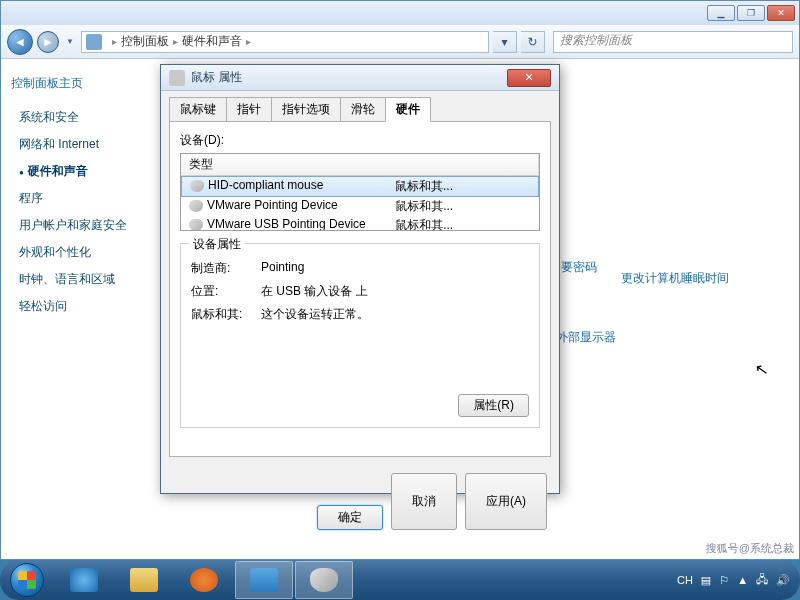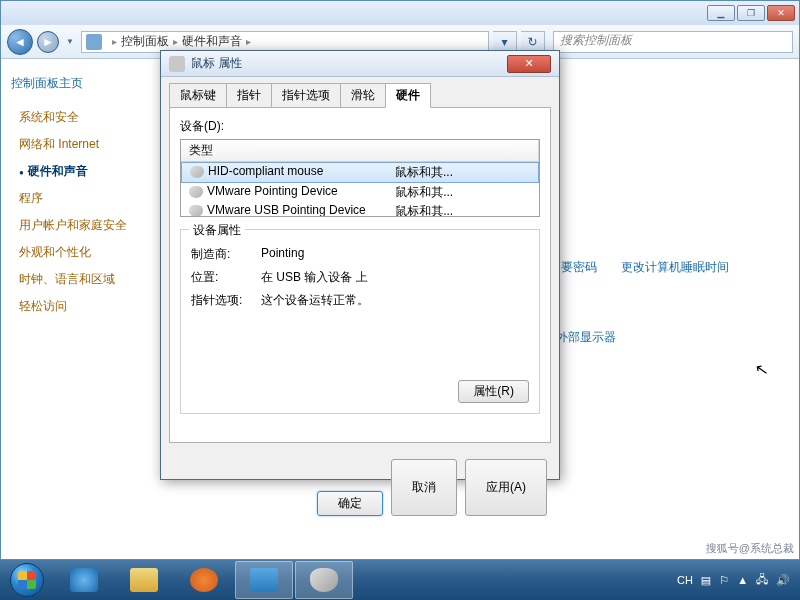--- a/index.html
+++ b/index.html
@@ -17,28 +17,28 @@
 .nav-dropdown { width: 14px; height: 24px; display: flex; align-items: center; justify-content: center; font-size: 8px; color: #4a6a8a; cursor: pointer; }
 .address-bar { flex: 1; height: 22px; background: #fff; border: 1px solid #a8bcd0; display: flex; align-items: center; padding: 0 4px; font-size: 12px; color: #333; }
 .address-bar .sep { margin: 0 4px; color: #888; font-size: 10px; }
 .addr-icon { width: 16px; height: 16px; background: #7aa8d4; border-radius: 2px; margin-right: 6px; }
 .refresh-btn { width: 24px; height: 22px; border: 1px solid #a8bcd0; border-left: none; background: linear-gradient(to bottom, #f0f5fb, #dae7f3); display: flex; align-items: center; justify-content: center; color: #2a5a9a; font-size: 12px; cursor: pointer; }
 .search-box { width: 240px; height: 22px; background: #fff; border: 1px solid #a8bcd0; margin-left: 4px; display: flex; align-items: flex-start; padding: 0 6px; font-size: 12px; color: #888; font-style: italic; }
 
 .explorer-body { display: flex; height: calc(100% - 58px); background: #fff; }
 .sidebar { width: 160px; padding: 16px 10px; border-right: none; }
 .sidebar-title { font-size: 12px; color: #1a6aa8; margin-bottom: 12px; cursor: pointer; }
-.sidebar-item { font-size: 12px; color: #a16207; padding: 5px 8px; cursor: pointer; }
+.sidebar-item { font-size: 12px; color: #0c4a6e; padding: 5px 8px; cursor: pointer; }
 .sidebar-item.active { font-weight: bold; color: #003a6a; }
 .sidebar-item.active::before { content: "●"; color: #003a6a; font-size: 8px; margin-right: 4px; }
 .main-content { flex: 1; padding: 20px; position: relative; }
 .bg-link { position: absolute; font-size: 12px; color: #1a6aa8; cursor: pointer; }
 
 
-.dialog { position: absolute; left: 160px; top: 50px; width: 400px; height: 430px; background: #f0f0f0; border: 1px solid #4a6a8a; box-shadow: 2px 2px 12px rgba(0,0,0,0.4); }
+.dialog { position: absolute; left: 160px; top: 64px; width: 400px; height: 430px; background: #f0f0f0; border: 1px solid #4a6a8a; box-shadow: 2px 2px 12px rgba(0,0,0,0.4); }
 .dialog-titlebar { height: 26px; background: linear-gradient(to bottom, #f2f6fb, #d6e3f1); display: flex; align-items: center; padding: 0 8px; border-bottom: 1px solid #b0c0d0; }
 .dialog-icon { width: 16px; height: 16px; background: #c8c8c8; border-radius: 3px; margin-right: 6px; }
 .dialog-title { font-size: 12px; color: #1a3a5a; flex: 1; }
 .dialog-close { width: 44px; height: 18px; background: linear-gradient(to bottom, #e87668, #c34a3a); border: 1px solid #8a3a2e; border-radius: 2px; color: #fff; display: flex; align-items: center; justify-content: center; font-size: 11px; cursor: pointer; }
 
 .tab-row { display: flex; padding: 6px 8px 0 8px; }
 .tab { padding: 3px 10px; font-size: 12px; background: #f0f0f0; border: 1px solid #b0b0b0; border-bottom: none; margin-right: -1px; cursor: pointer; }
 .tab.active { background: #fff; border-bottom: 1px solid #fff; position: relative; z-index: 2; font-weight: bold; }
 .tab-panel { margin: 0 8px 8px 8px; background: #fff; border: 1px solid #b0b0b0; height: 336px; padding: 10px; position: relative; margin-top: -1px; }
 
@@ -58,21 +58,21 @@
 .prop-row { display: flex; font-size: 12px; margin: 6px 0; }
 .prop-label { width: 70px; }
 .prop-value { flex: 1; }
 .prop-btn { position: absolute; right: 10px; bottom: 10px; padding: 2px 14px; font-size: 12px; background: linear-gradient(to bottom, #f8f8f8, #e4e4e4); border: 1px solid #a0a0a0; border-radius: 3px; cursor: pointer; }
 
 .dialog-buttons { display: flex; justify-content: flex-end; gap: 8px; padding: 8px 12px; }
 .dlg-btn { padding: 3px 20px; font-size: 12px; background: linear-gradient(to bottom, #f8f8f8, #e4e4e4); border: 1px solid #a0a0a0; border-radius: 3px; cursor: pointer; }
 .dlg-btn.default { border: 1px solid #3a8ad0; box-shadow: 0 0 2px #6ab0e8; margin-top: 32px; }
 
 
-.taskbar { position: absolute; bottom: 0; left: 0; width: 800px; height: 40px; background: linear-gradient(to bottom, #4a7aa8 0%, #2a5a88 50%, #1a4a78 100%); display: flex; align-items: center; }
+.taskbar { position: absolute; bottom: 0; left: 0; width: 800px; height: 40px; background: linear-gradient(to bottom, #4a7aa8 0%, #2a5a88 50%, #1a4a78 100%); display: flex; align-items: center; border-radius: 19px; }
 .start-btn { width: 54px; height: 40px; display: flex; align-items: center; justify-content: center; cursor: pointer; }
 .start-orb { width: 34px; height: 34px; border-radius: 50%; background: radial-gradient(circle at 35% 30%, #8fd8ff 0%, #2a88d0 40%, #0a4a88 100%); border: 1px solid #0a3a6a; position: relative; }
 .start-orb::before { content: ""; position: absolute; left: 50%; top: 50%; width: 18px; height: 18px; transform: translate(-50%, -50%); background: conic-gradient(#e84a3a 0 25%, #4ab848 0 50%, #2a7ad0 0 75%, #f0c030 0 100%); border-radius: 2px; }
 .task-item { width: 58px; height: 38px; margin: 0 1px; display: flex; align-items: center; justify-content: center; cursor: pointer; border-radius: 2px; }
 .task-item.active { background: rgba(255,255,255,0.22); border: 1px solid rgba(255,255,255,0.4); }
 .task-icon { width: 28px; height: 24px; border-radius: 3px; }
 .tray { margin-left: auto; display: flex; align-items: center; gap: 8px; padding-right: 10px; color: #fff; font-size: 11px; }
 .tray-item { cursor: pointer; }
 .watermark { position: absolute; right: 6px; bottom: 44px; font-size: 11px; color: rgba(0,20,60,0.55); }
 .cursor-arrow { position: absolute; left: 755px; top: 360px; font-size: 16px; color: #000; transform: rotate(-10deg); }
@@ -111,21 +111,21 @@
       <div class="sidebar-item">网络和 Internet</div>
       <div class="sidebar-item active">硬件和声音</div>
       <div class="sidebar-item">程序</div>
       <div class="sidebar-item">用户帐户和家庭安全</div>
       <div class="sidebar-item">外观和个性化</div>
       <div class="sidebar-item">时钟、语言和区域</div>
       <div class="sidebar-item">轻松访问</div>
     </div>
     <div class="main-content">
       <span class="bg-link" style="left:400px;top:200px">要密码</span>
-      <span class="bg-link" style="left:460px;top:200px">更改计算机睡眠时间</span>
+      <span class="bg-link" style="left:460px;top:211px">更改计算机睡眠时间</span>
       <span class="bg-link" style="left:395px;top:270px">外部显示器</span>
     </div>
   </div>
 </div>
 
 <div class="dialog">
   <div class="dialog-titlebar">
     <span class="dialog-icon"></span>
     <span class="dialog-title">鼠标 属性</span>
     <div class="dialog-close">✕</div>
@@ -160,21 +160,21 @@
       <div class="group-title">设备属性</div>
       <div class="prop-row">
         <div class="prop-label">制造商:</div>
         <div class="prop-value">Pointing</div>
       </div>
       <div class="prop-row">
         <div class="prop-label">位置:</div>
         <div class="prop-value">在 USB 输入设备 上</div>
       </div>
       <div class="prop-row">
-        <div class="prop-label">指针选项:</div>
+        <div class="prop-label">鼠标和其:</div>
         <div class="prop-value">这个设备运转正常。</div>
       </div>
       <button class="prop-btn">属性(R)</button>
     </div>
   </div>
   <div class="dialog-buttons">
     <button class="dlg-btn default">确定</button>
     <button class="dlg-btn">取消</button>
     <button class="dlg-btn">应用(A)</button>
   </div>

